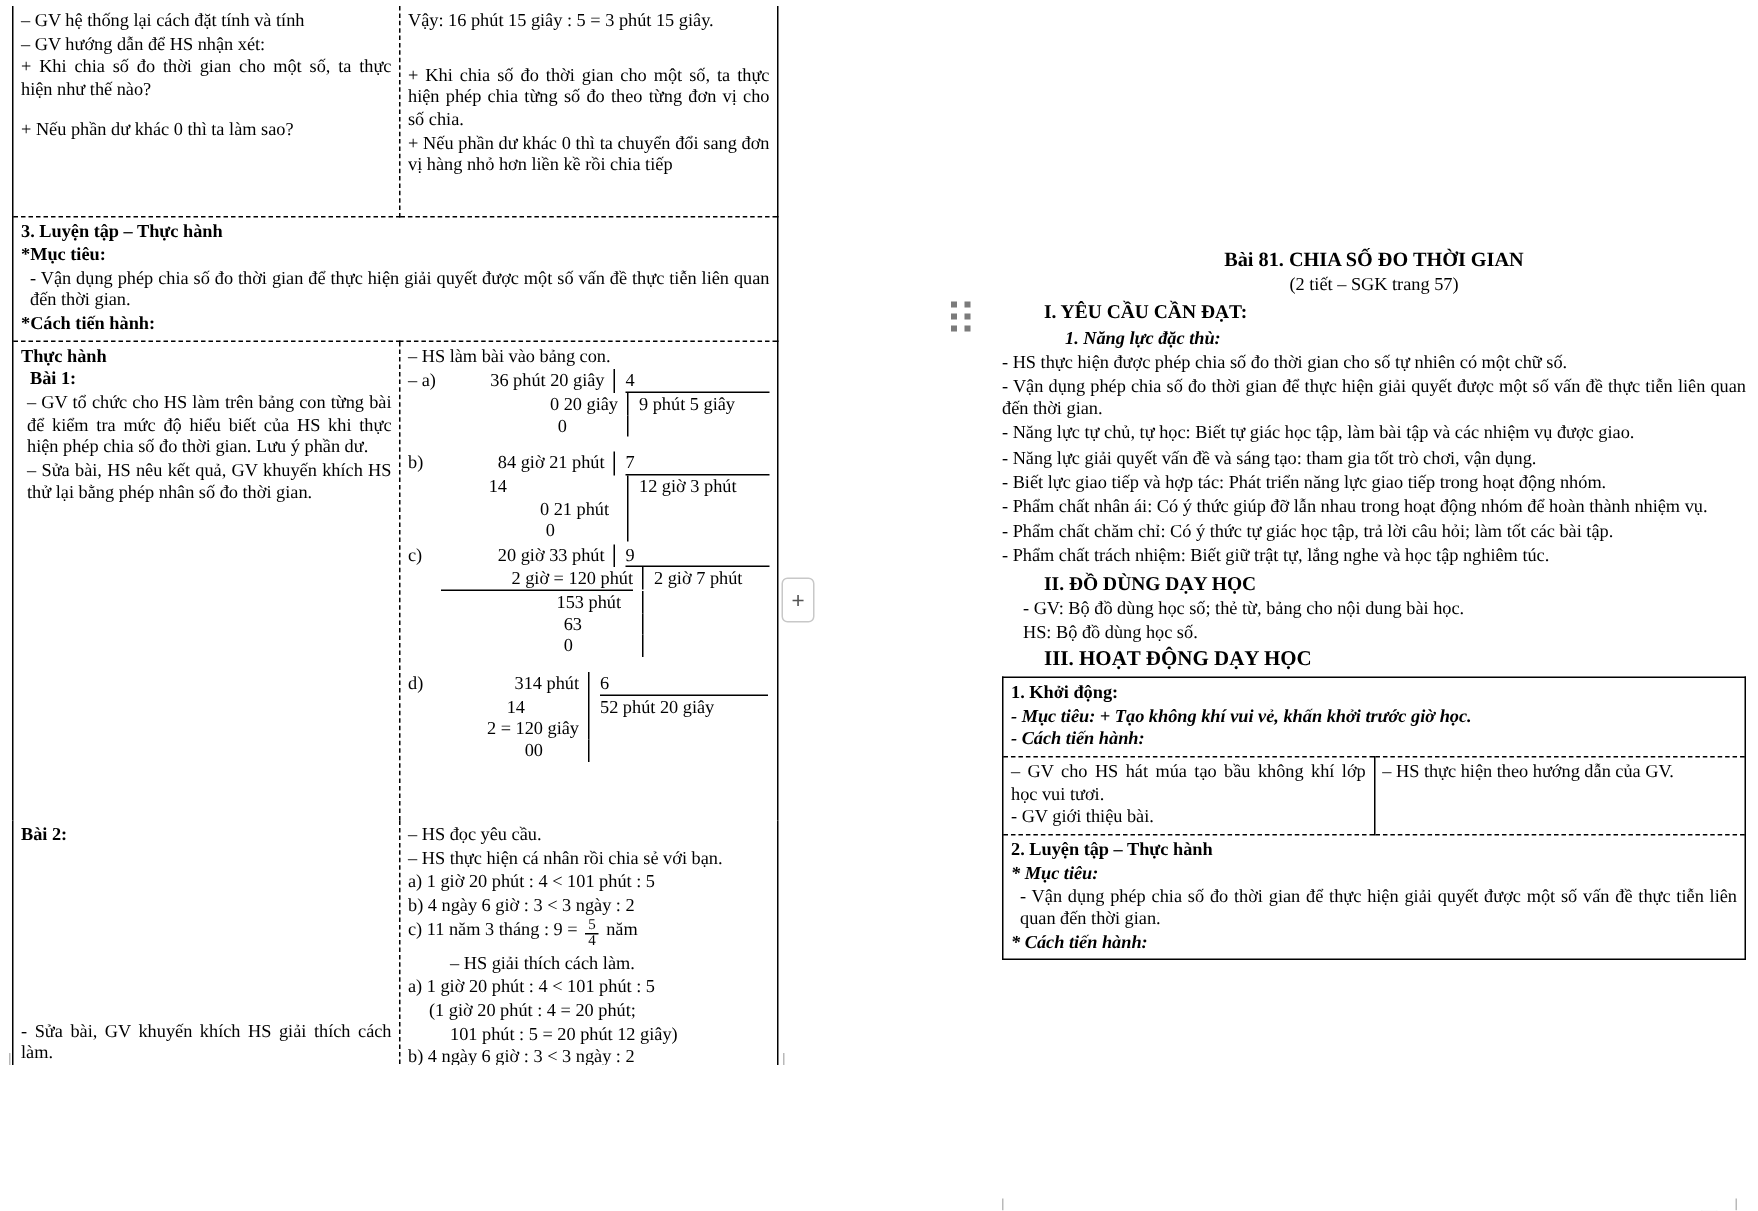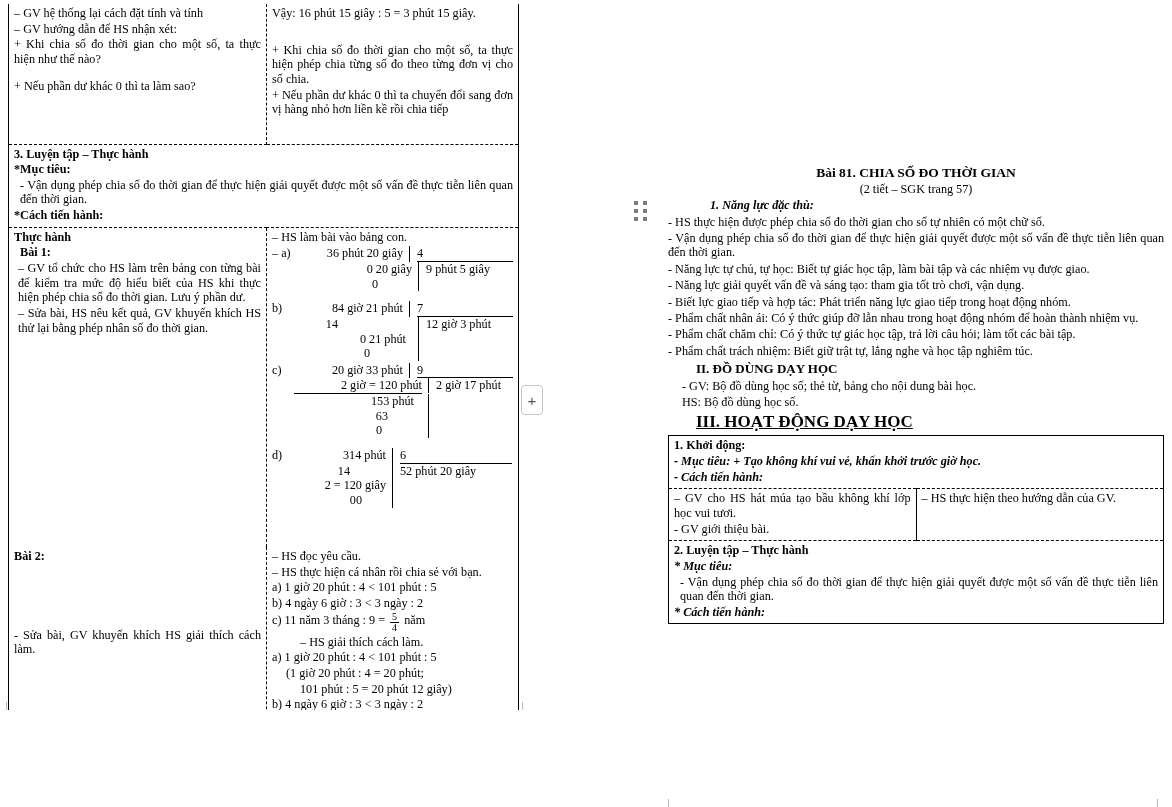--- a/index.html
+++ b/index.html
@@ -213,21 +213,21 @@
 
             <div class="divblock">
               <div class="divrow">
                 <span class="divlabel">c)</span>
                 <span class="divleft" style="width:128px;">20 giờ     33 phút</span>
                 <span class="divbar"><span class="quot-top">9</span></span>
               </div>
               <div class="divrow">
                 <span class="divlabel"></span>
                 <span class="divleft underl" style="width:128px;">2 giờ = 120 phút</span>
-                <span class="divbar"><span>2 giờ 17 phút</span></span>
+                <span class="divbar"><span>2 giờ 7 phút</span></span>
               </div>
               <div class="divrow">
                 <span class="divlabel"></span>
                 <span class="divleft" style="width:128px;padding-right:8px;">153 phút</span>
                 <span class="divbar">&nbsp;</span>
               </div>
               <div class="divrow">
                 <span class="divlabel"></span>
                 <span class="divleft" style="width:128px;padding-right:34px;">63</span>
                 <span class="divbar">&nbsp;</span>
@@ -260,21 +260,21 @@
                 <span class="divleft" style="width:92px;padding-right:24px;">00</span>
                 <span class="divbar">&nbsp;</span>
               </div>
             </div>
           </td>
         </tr>
 
         <tr>
           <td class="col-a" style="height:222px;">
             <p class="tight b">Bài 2:</p>
-            <p class="tight just" style="margin-top:64px;">- Sửa bài, GV khuyến khích HS giải thích cách làm.</p>
+            <p class="tight just" style="margin-top:116px;">- Sửa bài, GV khuyến khích HS giải thích cách làm.</p>
           </td>
           <td class="col-b">
             <p class="tight">– HS đọc yêu cầu.</p>
             <p class="tight">– HS thực hiện cá nhân rồi chia sẻ với bạn.</p>
             <p class="tight">a) 1 giờ 20 phút : 4  &lt; 101 phút : 5</p>
             <p class="tight">b) 4 ngày 6 giờ : 3 &lt; 3 ngày : 2</p>
             <p class="tight nowrapx">
               <span>c) 11 năm 3 tháng : 9 = </span><span class="frac"><span class="n">5</span><span class="d">4</span></span><span> năm</span>
             </p>
             <p class="tight ind2" style="margin-top:2px;">– HS giải thích cách làm.</p>
@@ -312,35 +312,36 @@
       <i></i>
   </div>
 
   <div class="sheet" id="page-right">
 
     <div id="rt-body" class="doc t" style="position:absolute; left:0; top:165px; width:512px;">
       <div class="pad">
         <p class="tight ctr b" style="font-size:13.5px;">Bài 81. CHIA SỐ ĐO THỜI GIAN</p>
         <p class="tight ctr" style="margin-top:1px;">(2 tiết – SGK trang 57)</p>
 
+        <p class="tight b ind2" style="margin-top:4px;font-size:13px;">I. YÊU CẦU CẦN ĐẠT:</p>
         <p class="tight bi ind3" style="margin-top:2px;">1. Năng lực đặc thù:</p>
         <p class="tight just" style="margin-top:2px;">- HS thực hiện được phép chia số đo thời gian cho số tự nhiên có một chữ số.</p>
         <p class="tight just" style="margin-top:2px;">- Vận dụng phép chia số đo thời gian để thực hiện giải quyết được một số vấn đề thực tiễn liên quan đến thời gian.</p>
         <p class="tight" style="margin-top:2px;">- Năng lực tự chủ, tự học: Biết tự giác học tập, làm bài tập và các nhiệm vụ được giao.</p>
         <p class="tight" style="margin-top:2px;">- Năng lực giải quyết vấn đề và sáng tạo: tham gia tốt trò chơi, vận dụng.</p>
         <p class="tight" style="margin-top:2px;">- Biết lực giao tiếp và hợp tác: Phát triển năng lực giao tiếp trong hoạt động nhóm.</p>
         <p class="tight just" style="margin-top:2px;">- Phẩm chất nhân ái: Có ý thức giúp đỡ lẫn nhau trong hoạt động nhóm để hoàn thành nhiệm vụ.</p>
         <p class="tight" style="margin-top:2px;">- Phẩm chất chăm chỉ: Có ý thức tự giác học tập, trả lời câu hỏi; làm tốt các bài tập.</p>
         <p class="tight" style="margin-top:2px;">- Phẩm chất trách nhiệm: Biết giữ trật tự, lắng nghe và học tập nghiêm túc.</p>
 
         <p class="tight b ind2" style="margin-top:3px;font-size:13px;">II. ĐỒ DÙNG DẠY HỌC</p>
         <p class="tight ind1" style="margin-top:2px;">- GV: Bộ đồ dùng học số; thẻ từ, bảng cho nội dung bài học.</p>
         <p class="tight ind1" style="margin-top:2px;">HS: Bộ đồ dùng học số.</p>
 
-        <p class="tight b ind2" style="margin-top:3px;font-size:17px;text-decoration:underline;">III. HOẠT ĐỘNG DẠY HỌC</p>
+        <p class="tight b ind2" style="margin-top:3px;font-size:14px;">III. HOẠT ĐỘNG DẠY HỌC</p>
       </div>
 
       <div id="rt-table" style="margin-left:8px;">
         <table class="tbl">
           <tbody>
 
           <tr class="dash span">
             <td colspan="2">
               <p class="tight b">1. Khởi động:</p>
               <p class="tight"><span class="bi">- Mục tiêu: + Tạo không khí vui vẻ, khấn khởi trước giờ học.</span></p>

